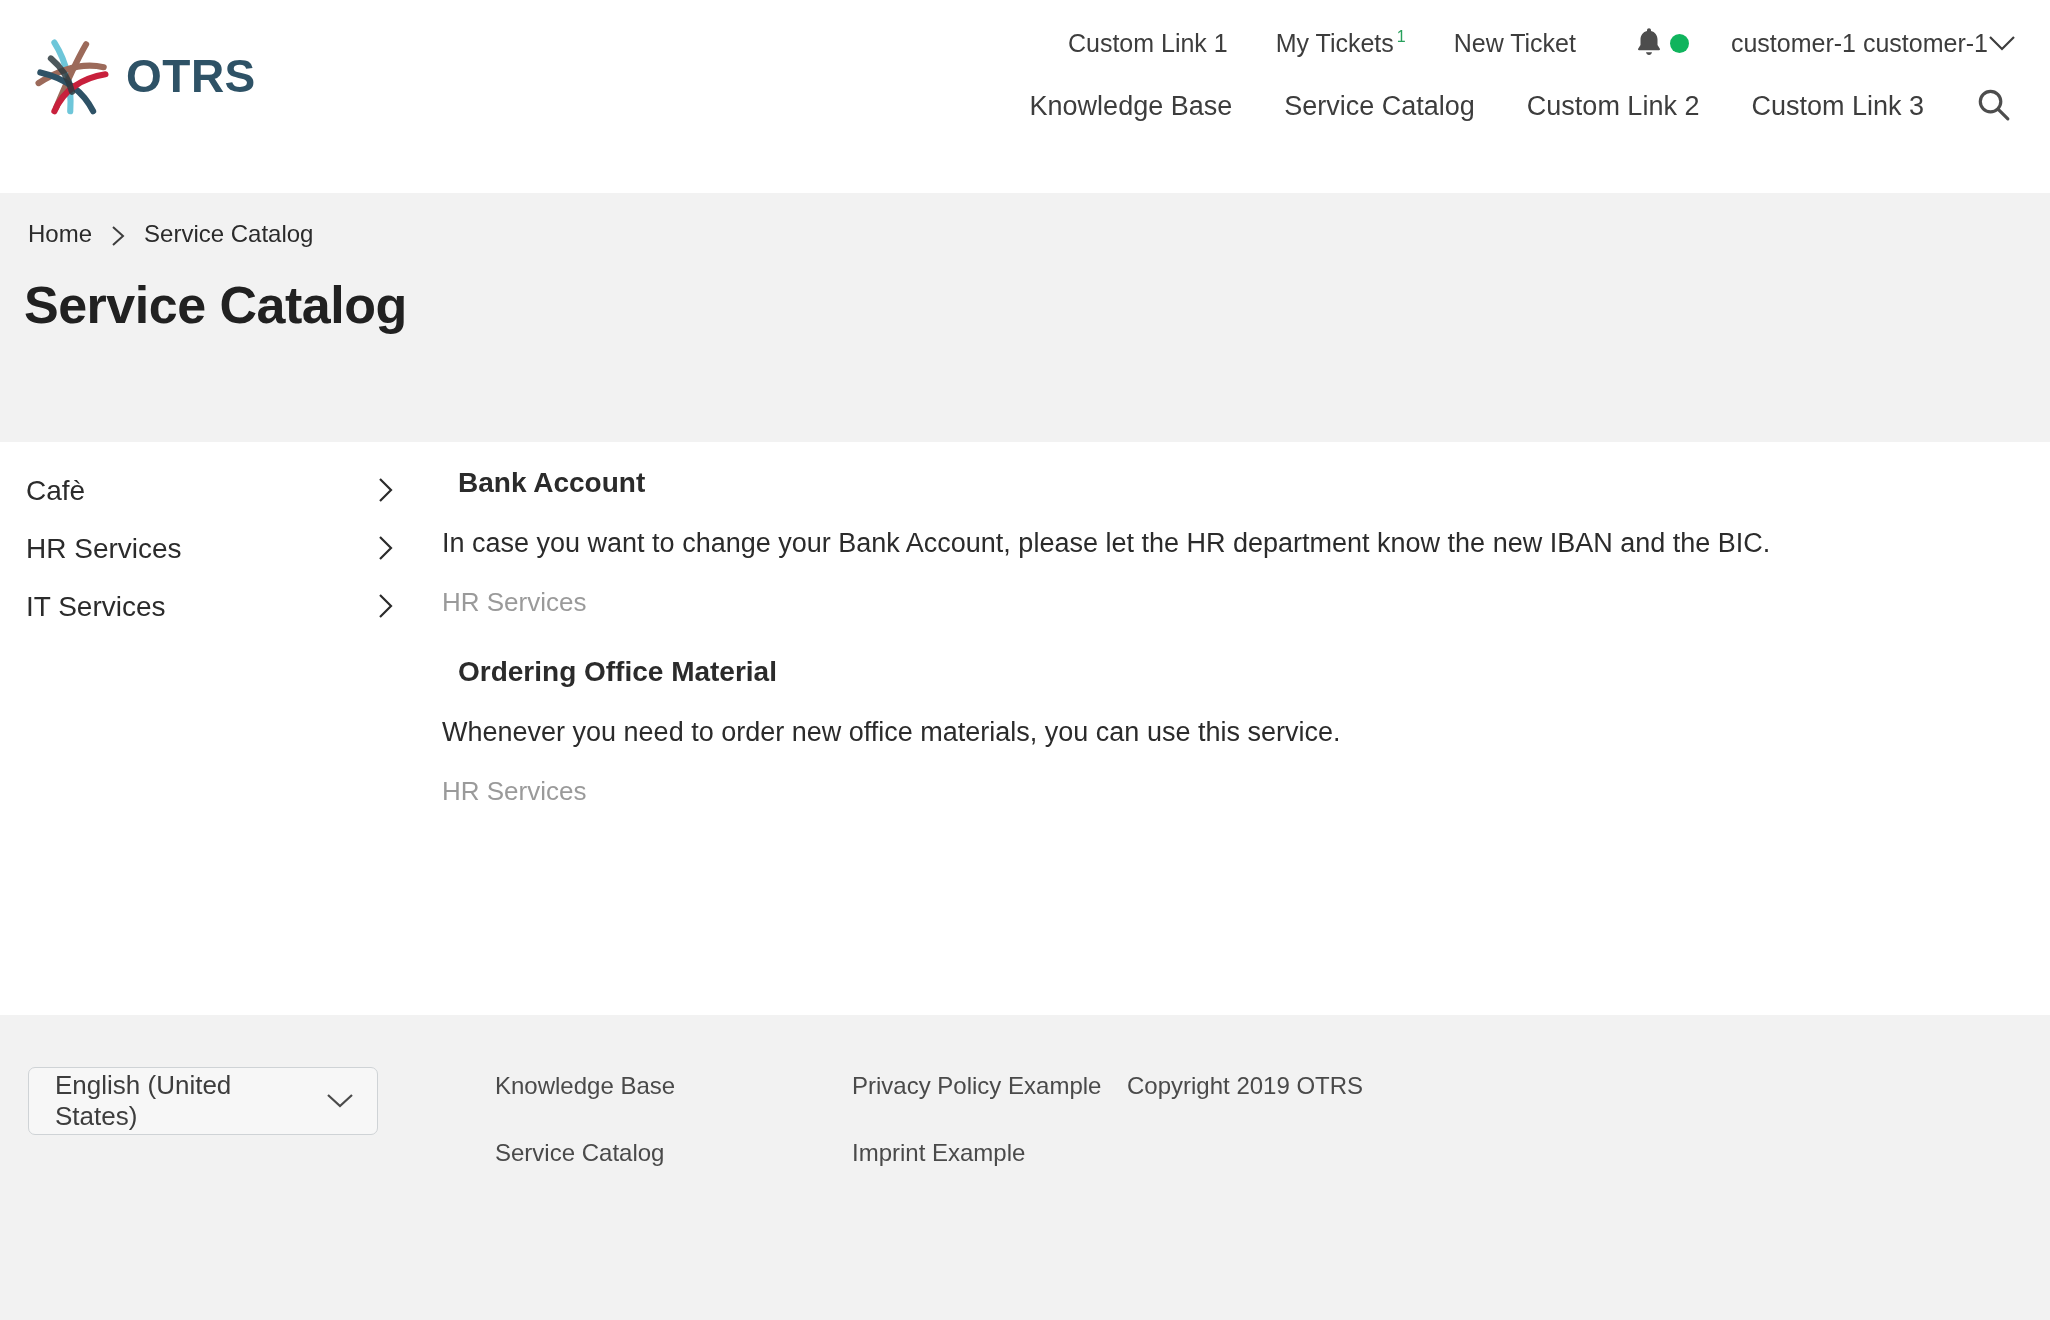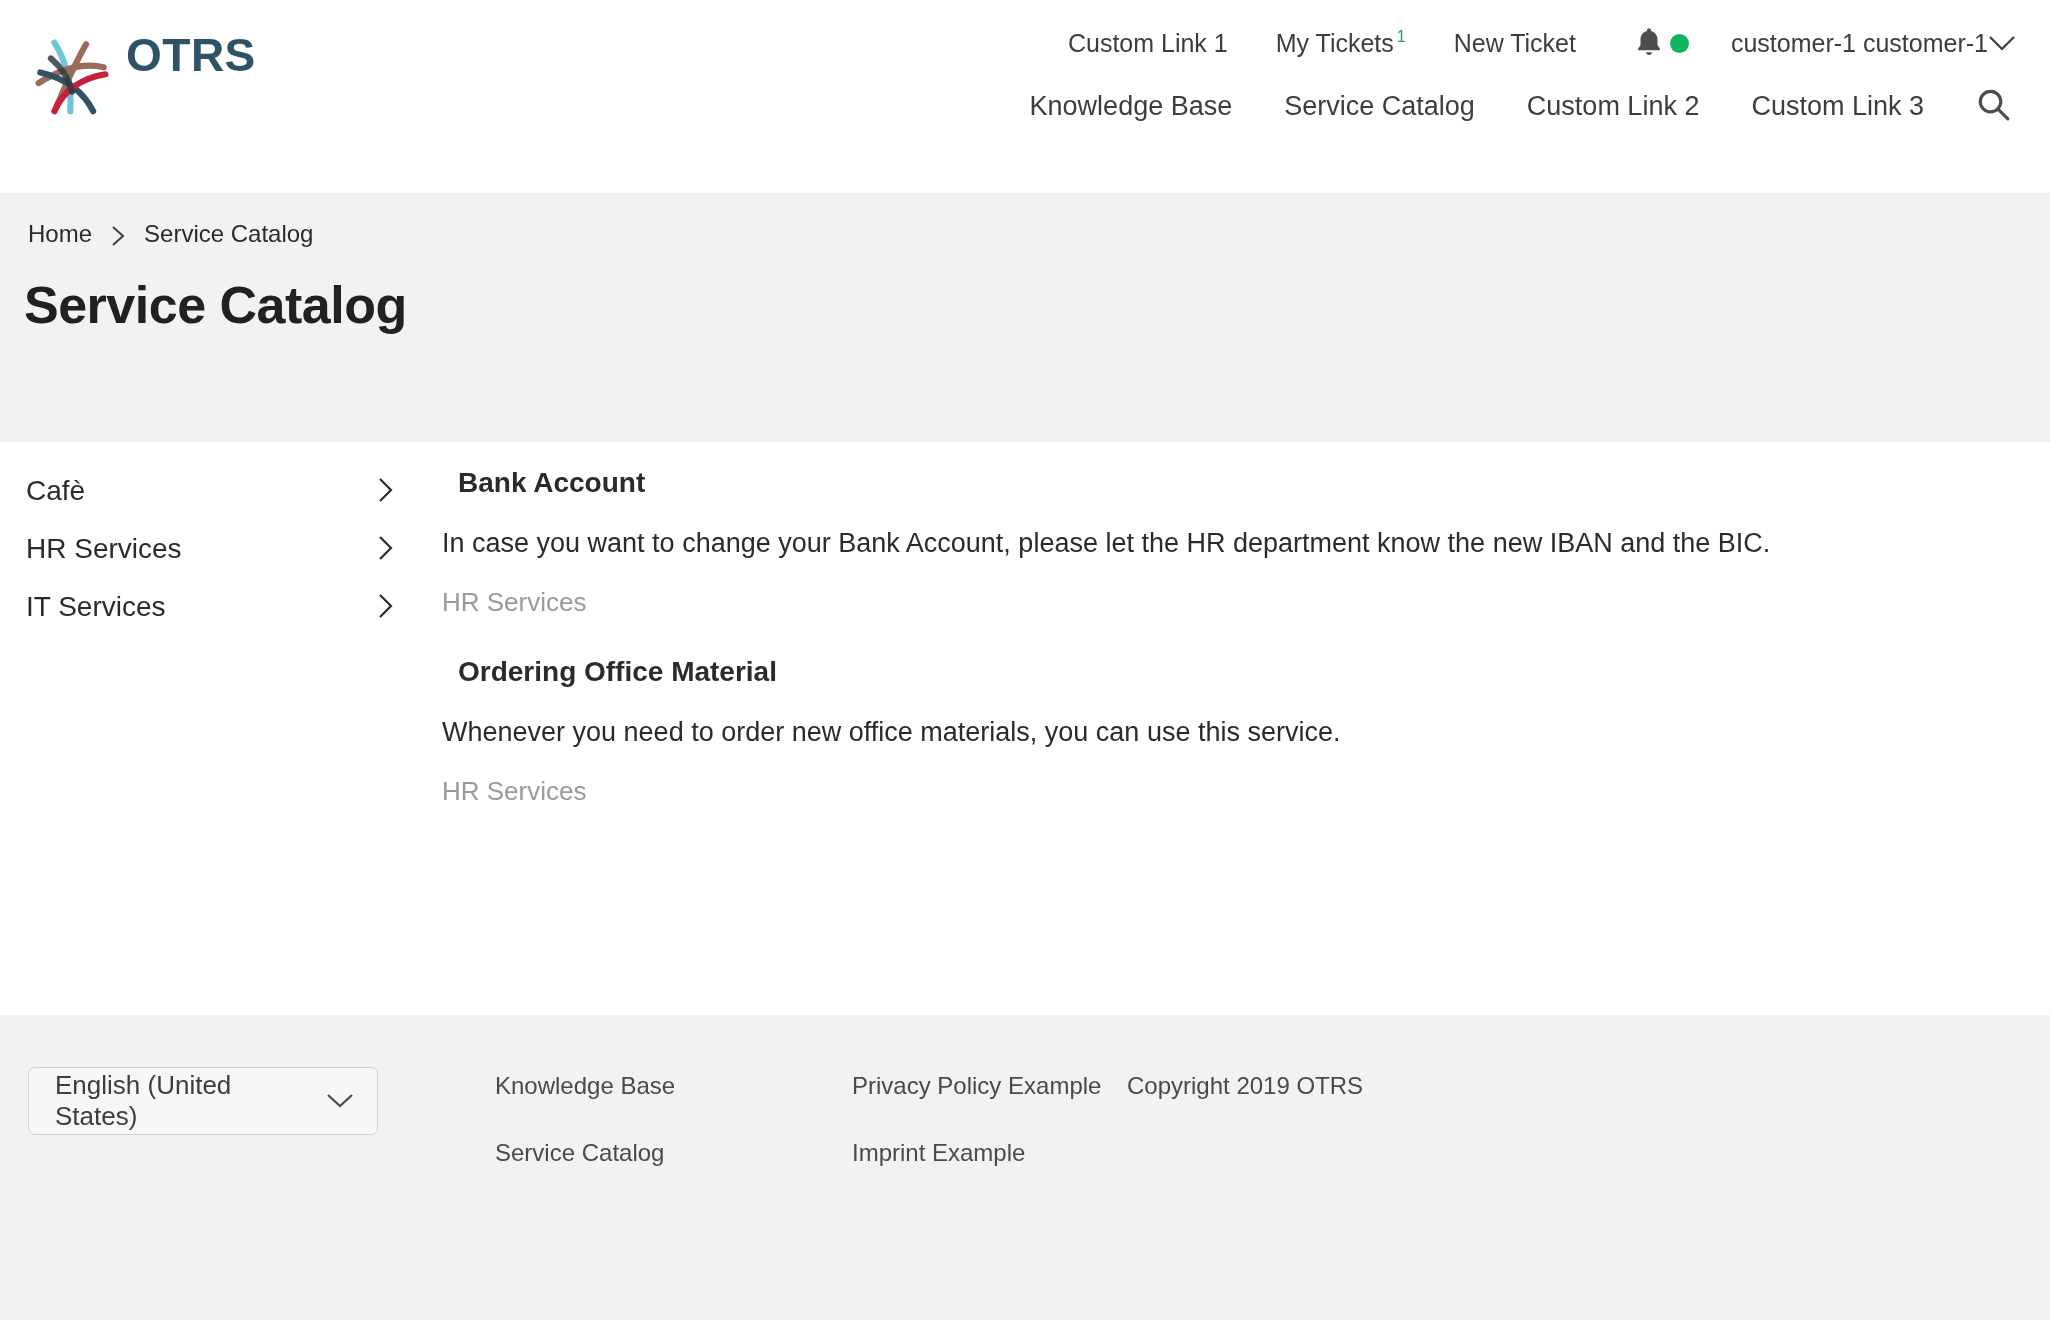--- a/index.html
+++ b/index.html
@@ -20,21 +20,21 @@
     position: relative;
     height: 193px;
     background: #ffffff;
     box-sizing: border-box;
   }
   .logo-wrap {
     position: absolute;
     left: 28px;
     top: 32px;
     display: flex;
-    align-items: flex-start;
+    align-items: center;
   }
   .logo-mark {
     width: 88px;
     height: 88px;
     display: block;
   }
   .logo-text {
     font-size: 46px;
     font-weight: bold;
     letter-spacing: 0.5px;

